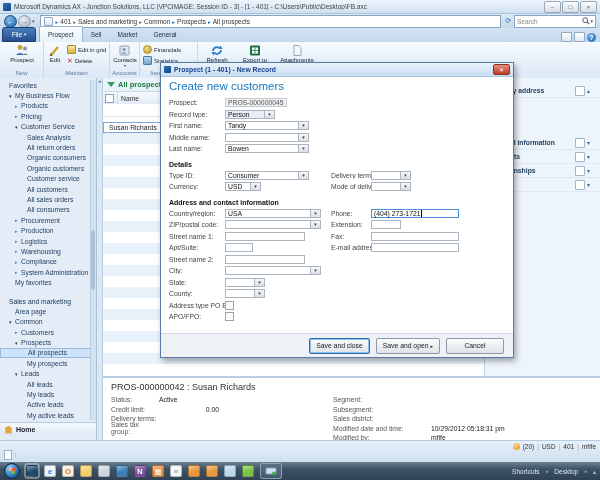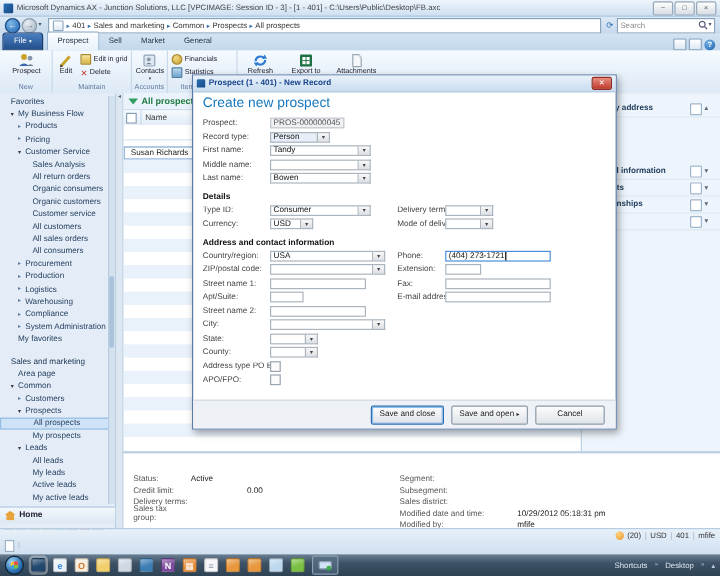--- a/index.html
+++ b/index.html
@@ -477,20 +477,21 @@
         <div class="fsec">
           <span>Roles</span>
           <span class="sp"></span>
           <span class="fic"></span>
           <span class="fchev">▾</span>
         </div>
       </div>
 
     <div class="splith"></div>
     <div class="detail">
+      <div class="dtitle">PROS-000000042 : Susan Richards</div>
       <div class="dcol" id="detail-left" style="left:8px;">
           <div class="drow">
             <span class="dlabel" style="width: 48px;">Status:</span>
             <span class="dval" style="width: 60px;">Active</span>
           </div>
           <div class="drow">
             <span class="dlabel" style="width: 48px;">Credit limit:</span>
             <span class="dval" style="width: 60px; text-align: right;">0.00</span>
           </div>
           <div class="drow">
@@ -577,21 +578,21 @@
       <span class="chev" style="font-size:6px;">▴</span>
     </div>
   </div>
 
   <div class="abs dialog">
     <div class="dlg-title">
       <span class="appicon" style="width:7px;height:7px;margin-right:3px;"></span>
       <span>Prospect (1 - 401) - New Record</span>
       <div class="dlg-close">✕</div>
     </div>
-    <div class="dlg-heading">Create new prospect</div>
+    <div class="dlg-heading">Create new customers</div>
     <div class="dlg-form" id="dialog-form">
         <div class="frow">
           <div class="lcell">
             <span class="flbl">Prospect:</span>
             <div class="fld ro" style="width: 62px;">
               <span>PROS-000000045</span>
             </div>
           </div>
         </div>
         <div class="frow">

